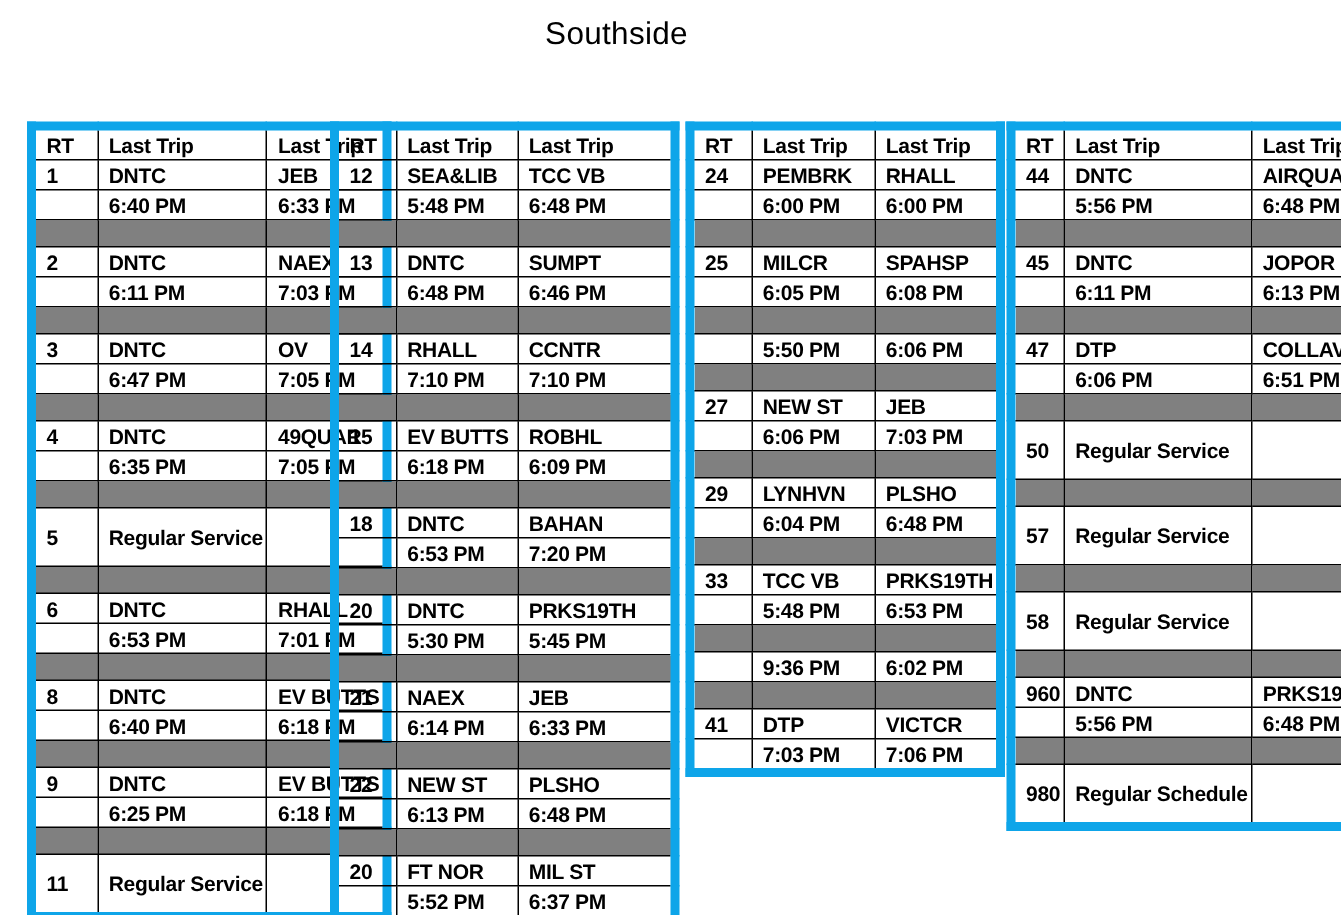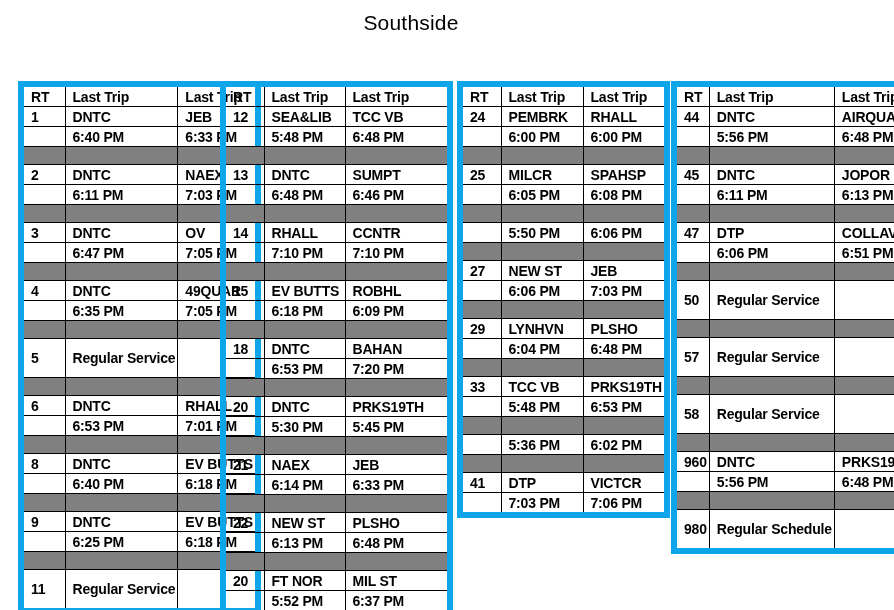--- a/index.html
+++ b/index.html
@@ -440,21 +440,21 @@
           <td>5:48 PM</td>
           <td>6:53 PM</td>
         </tr>
         <tr class="sep-row">
           <td></td>
           <td></td>
           <td></td>
         </tr>
         <tr class="trip-row">
           <td></td>
-          <td>5:36 PM</td>
+          <td>9:36 PM</td>
           <td>6:02 PM</td>
         </tr>
         <tr class="sep-row">
           <td></td>
           <td></td>
           <td></td>
         </tr>
         <tr class="trip-row">
           <td>41</td>
           <td>DTP</td>

